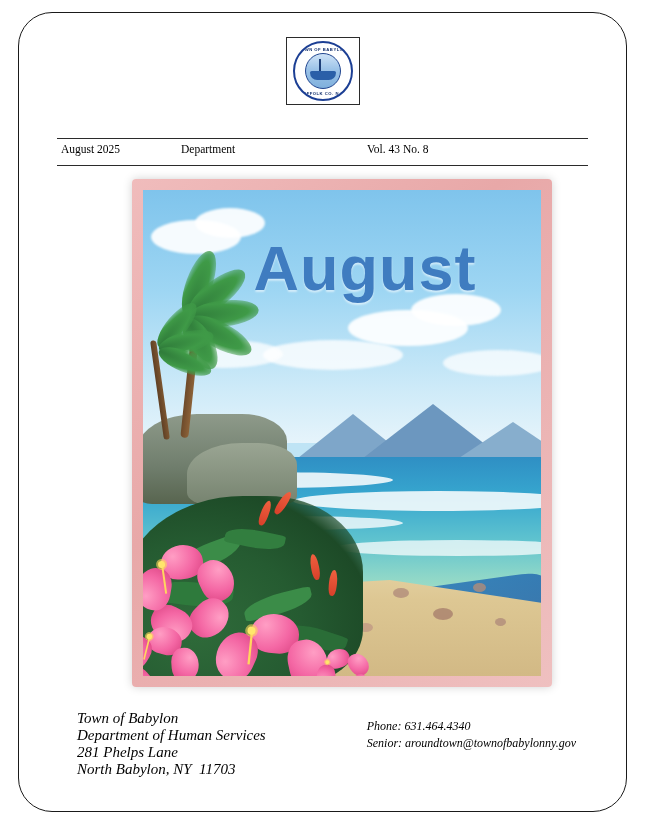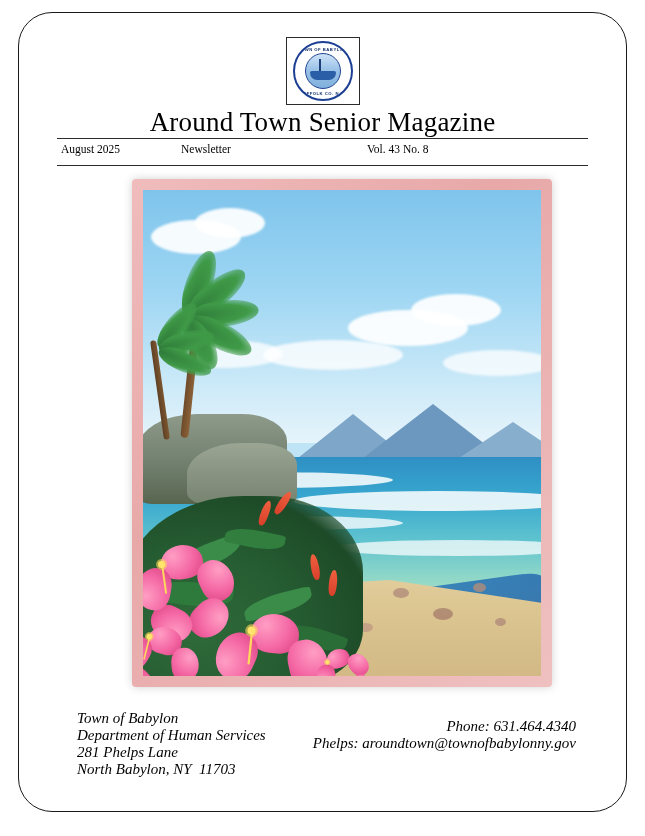--- a/index.html
+++ b/index.html
@@ -367,46 +367,45 @@
     top: 697px;
     font-style: italic;
     font-size: 15px;
     line-height: 17px;
     white-space: pre;
   }
   .footer-right {
     position: absolute;
     right: 50px;
     top: 705px;
-    text-align: right;
+    text-align: left;
     font-style: italic;
-    font-size: 15px;
+    font-size: 12px;
     line-height: 17px;
   }
 </style>
 </head>
 <body>
 
 <div class="page">
   <div class="cover-frame">
 
     <div class="seal-wrap">
       <div class="seal">
         <div class="seal-text-top">TOWN OF BABYLON</div>
         <div class="seal-inner"></div>
         <div class="seal-text-bot">SUFFOLK CO. N.Y.</div>
       </div>
     </div>
 
-    <div class="masthead">Around Town Senior Magazine</div>
     <div class="rule rule-top"></div>
 
     <div class="infobar">
       <span class="ib-date">August 2025</span>
-      <span class="ib-type">Newsletter</span>
+      <span class="ib-type">Department</span>
       <span class="ib-vol">Vol. 43 No. 8</span>
       <span class="ib-price">FREE</span>
     </div>
     <div class="rule rule-bottom"></div>
 
     <div class="art-outer">
       <div class="art">
 
         <div class="sky"></div>
         <div class="cloud c1"></div>
@@ -498,26 +497,27 @@
 
         <div class="flower fl-d">
           <div class="petal pt1"></div>
           <div class="petal pt2"></div>
           <div class="petal pt3"></div>
 
           <div class="petal pt5"></div>
           <div class="ctr"></div>
         </div>
 
+        <div class="month-word">August</div>
       </div>
     </div>
 
     <div class="footer-left">Town of Babylon
 Department of Human Services
 281 Phelps Lane
 North Babylon, NY  11703</div>
     <div class="footer-right">
       <div>Phone: 631.464.4340</div>
-      <div>Phelps: aroundtown@townofbabylonny.gov</div>
+      <div>Senior: aroundtown@townofbabylonny.gov</div>
     </div>
 
   </div>
 </div>
 
 </body></html>

